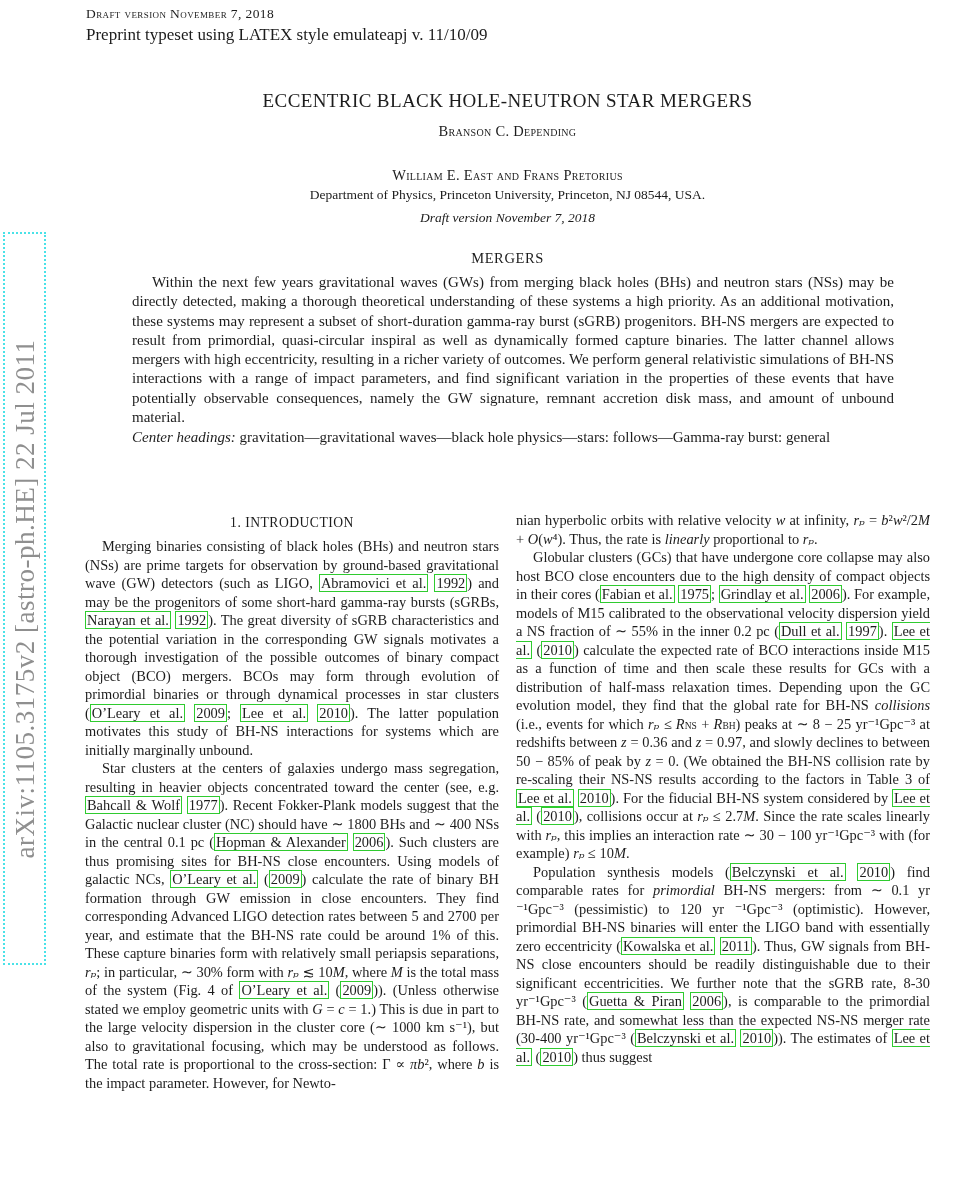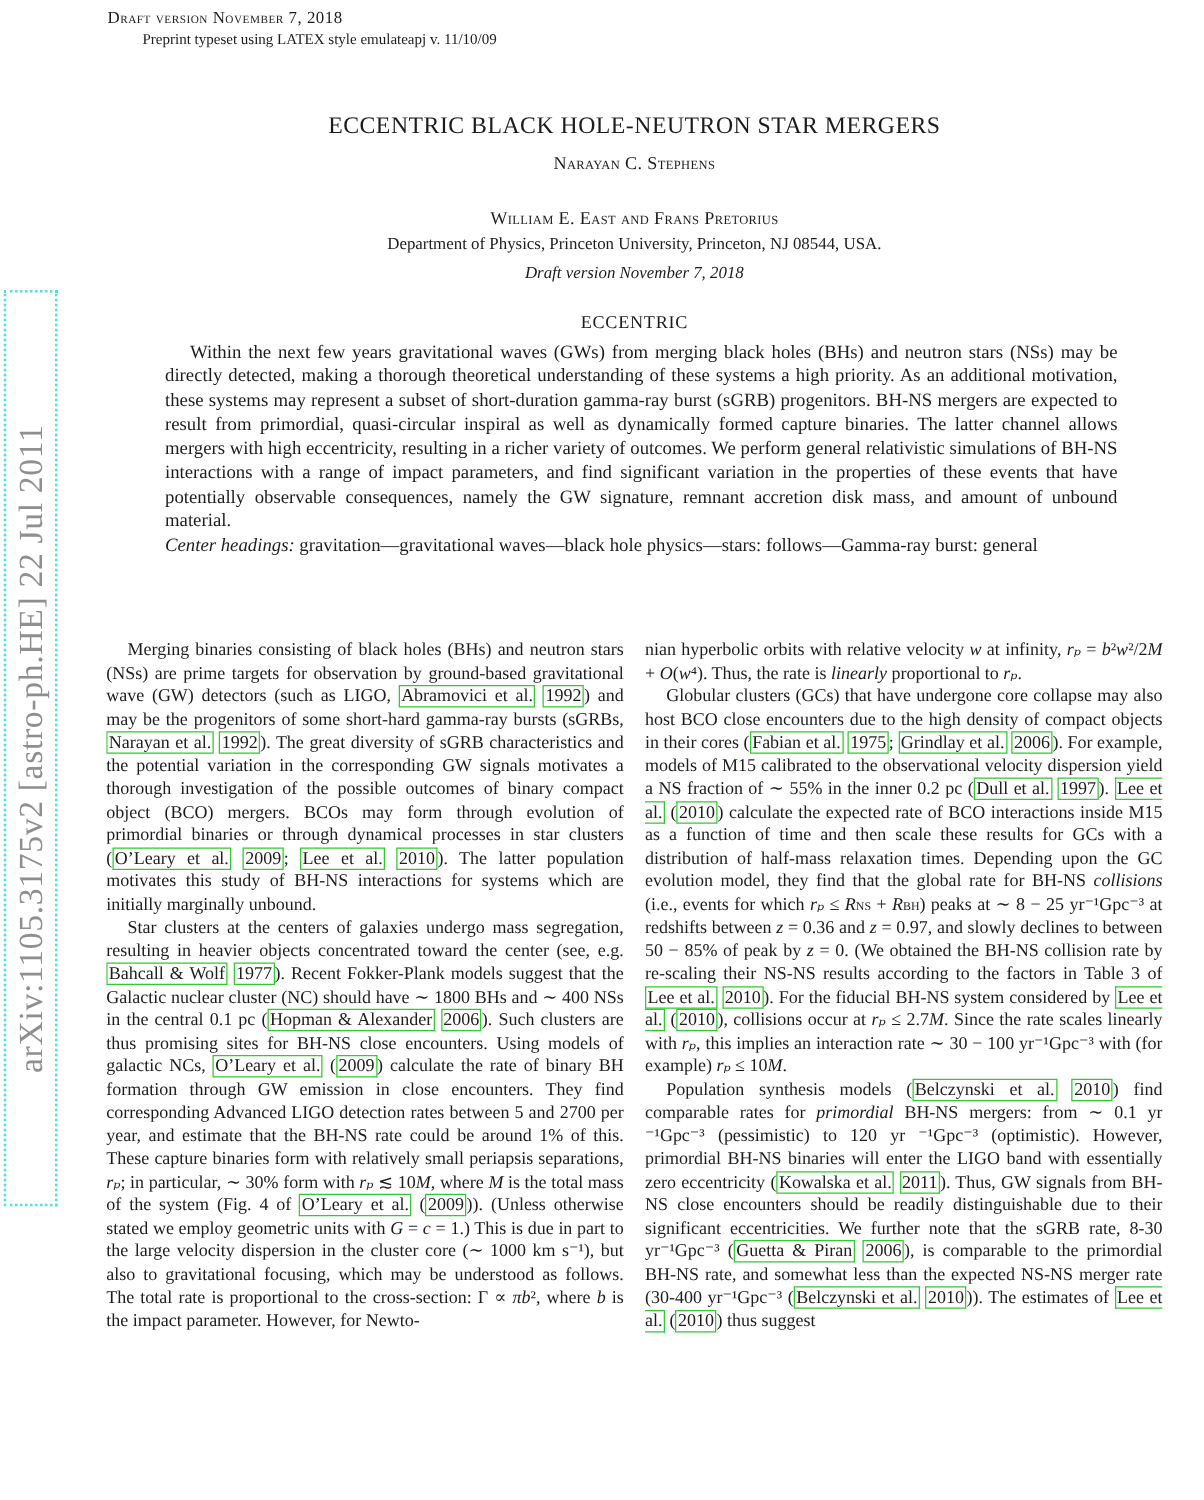--- a/index.html
+++ b/index.html
@@ -15,21 +15,21 @@
     width:963px;height:1200px;
     background:var(--page_background);
     color:var(--ink);
     font-family:"Liberation Serif","DejaVu Serif",serif;
   }
   .page{position:relative;width:963px;height:1200px;overflow:hidden;}
 
   
   .top-header{position:absolute;left:86px;top:6px;line-height:1.25;}
   .top-header .line1{font-variant:small-caps;font-size:13.5px;letter-spacing:.4px;}
-  .top-header .line2{font-size:12px;margin-top:1px;margin-left:28px;}
+  .top-header .line2{font-size:17px;margin-top:1px;}
 
   
   .arxiv-stamp{
     position:absolute;left:3px;top:232px;width:43px;height:733px;
     border:2px dotted var(--stamp_border);
   }
   .arxiv-stamp .stamp-text{
     position:absolute;left:50%;top:50%;
     transform:translate(-50%,-50%) rotate(-90deg);
     white-space:nowrap;
@@ -83,34 +83,35 @@
     <div class="line1">Draft version November 7, 2018</div>
     <div class="line2">Preprint typeset using LATEX style emulateapj v. 11/10/09</div>
   </div>
 
   <div class="arxiv-stamp">
     <div class="stamp-text">arXiv:1105.3175v2  [astro-ph.HE]  22 Jul 2011</div>
   </div>
 
   <div class="title-block">
     <div class="paper-title">ECCENTRIC BLACK HOLE-NEUTRON STAR MERGERS</div>
-    <div class="author">Narayan C. Stephens</div>
+    <div class="author">Branson C. Depending</div>
     <div class="author second">William E. East and Frans Pretorius</div>
     <div class="affil">Department of Physics, Princeton University, Princeton, NJ 08544, USA.</div>
     <div class="draft-version">Draft version November 7, 2018</div>
   </div>
 
   <div class="abstract">
-    <div class="abstract-heading">ECCENTRIC</div>
+    <div class="abstract-heading">MERGERS</div>
     <p class="abstract-body">Within the next few years gravitational waves (GWs) from merging black holes (BHs) and neutron stars (NSs) may be directly detected, making a thorough theoretical understanding of these systems a high priority. As an additional motivation, these systems may represent a subset of short-duration gamma-ray burst (sGRB) progenitors. BH-NS mergers are expected to result from primordial, quasi-circular inspiral as well as dynamically formed capture binaries. The latter channel allows mergers with high eccentricity, resulting in a richer variety of outcomes. We perform general relativistic simulations of BH-NS interactions with a range of impact parameters, and find significant variation in the properties of these events that have potentially observable consequences, namely the GW signature, remnant accretion disk mass, and amount of unbound material.</p>
     <p class="subject-headings"><span class="subject-label">Center headings:</span><span> gravitation—gravitational waves—black hole physics—stars: follows—Gamma-ray burst: general</span></p>
   </div>
 
   <div class="columns">
     <div class="col">
+      <div class="section-heading">1. INTRODUCTION</div>
       <p class="para"><span>Merging binaries consisting of black holes (BHs) and neutron stars (NSs) are prime targets for observation by ground-based gravitational wave (GW) detectors (such as LIGO, </span><span class="seg-cite">Abramovici et al.</span><span> </span><span class="seg-cite">1992</span><span>) and may be the progenitors of some short-hard gamma-ray bursts (sGRBs, </span><span class="seg-cite">Narayan et al.</span><span> </span><span class="seg-cite">1992</span><span>). The great diversity of sGRB characteristics and the potential variation in the corresponding GW signals motivates a thorough investigation of the possible outcomes of binary compact object (BCO) mergers. BCOs may form through evolution of primordial binaries or through dynamical processes in star clusters (</span><span class="seg-cite">O’Leary et al.</span><span> </span><span class="seg-cite">2009</span><span>; </span><span class="seg-cite">Lee et al.</span><span> </span><span class="seg-cite">2010</span><span>). The latter population motivates this study of BH-NS interactions for systems which are initially marginally unbound.</span></p>
       <p class="para"><span>Star clusters at the centers of galaxies undergo mass segregation, resulting in heavier objects concentrated toward the center (see, e.g. </span><span class="seg-cite">Bahcall &amp; Wolf</span><span> </span><span class="seg-cite">1977</span><span>). Recent Fokker-Plank models suggest that the Galactic nuclear cluster (NC) should have ∼ 1800 BHs and ∼ 400 NSs in the central 0.1 pc (</span><span class="seg-cite">Hopman &amp; Alexander</span><span> </span><span class="seg-cite">2006</span><span>). Such clusters are thus promising sites for BH-NS close encounters. Using models of galactic NCs, </span><span class="seg-cite">O’Leary et al.</span><span> (</span><span class="seg-cite">2009</span><span>) calculate the rate of binary BH formation through GW emission in close encounters. They find corresponding Advanced LIGO detection rates between 5 and 2700 per year, and estimate that the BH-NS rate could be around 1% of this. These capture binaries form with relatively small periapsis separations, </span><span class="seg-i">rₚ</span><span>; in particular, ∼ 30% form with </span><span class="seg-i">rₚ</span><span> ≲ 10</span><span class="seg-i">M</span><span>, where </span><span class="seg-i">M</span><span> is the total mass of the system (Fig. 4 of </span><span class="seg-cite">O’Leary et al.</span><span> (</span><span class="seg-cite">2009</span><span>)). (Unless otherwise stated we employ geometric units with </span><span class="seg-i">G</span><span> = </span><span class="seg-i">c</span><span> = 1.) This is due in part to the large velocity dispersion in the cluster core (∼ 1000 km s⁻¹), but also to gravitational focusing, which may be understood as follows. The total rate is proportional to the cross-section: Γ ∝ </span><span class="seg-i">πb</span><span>², where </span><span class="seg-i">b</span><span> is the impact parameter. However, for Newto-</span></p>
     </div>
     <div class="col">
       <p class="para noindent"><span>nian hyperbolic orbits with relative velocity </span><span class="seg-i">w</span><span> at infinity, </span><span class="seg-i">rₚ</span><span> = </span><span class="seg-i">b</span><span>²</span><span class="seg-i">w</span><span>²/2</span><span class="seg-i">M</span><span> + </span><span class="seg-i">O</span><span>(</span><span class="seg-i">w</span><span>⁴). Thus, the rate is </span><span class="seg-i">linearly</span><span> proportional to </span><span class="seg-i">rₚ</span><span>.</span></p>
       <p class="para"><span>Globular clusters (GCs) that have undergone core collapse may also host BCO close encounters due to the high density of compact objects in their cores (</span><span class="seg-cite">Fabian et al.</span><span> </span><span class="seg-cite">1975</span><span>; </span><span class="seg-cite">Grindlay et al.</span><span> </span><span class="seg-cite">2006</span><span>). For example, models of M15 calibrated to the observational velocity dispersion yield a NS fraction of ∼ 55% in the inner 0.2 pc (</span><span class="seg-cite">Dull et al.</span><span> </span><span class="seg-cite">1997</span><span>). </span><span class="seg-cite">Lee et al.</span><span> (</span><span class="seg-cite">2010</span><span>) calculate the expected rate of BCO interactions inside M15 as a function of time and then scale these results for GCs with a distribution of half-mass relaxation times. Depending upon the GC evolution model, they find that the global rate for BH-NS </span><span class="seg-i">collisions</span><span> (i.e., events for which </span><span class="seg-i">rₚ ≤ R</span><span class="seg-sub">NS</span><span> + </span><span class="seg-i">R</span><span class="seg-sub">BH</span><span>) peaks at ∼ 8 − 25 yr⁻¹Gpc⁻³ at redshifts between </span><span class="seg-i">z</span><span> = 0.36 and </span><span class="seg-i">z</span><span> = 0.97, and slowly declines to between 50 − 85% of peak by </span><span class="seg-i">z</span><span> = 0. (We obtained the BH-NS collision rate by re-scaling their NS-NS results according to the factors in Table 3 of </span><span class="seg-cite">Lee et al.</span><span> </span><span class="seg-cite">2010</span><span>). For the fiducial BH-NS system considered by </span><span class="seg-cite">Lee et al.</span><span> (</span><span class="seg-cite">2010</span><span>), collisions occur at </span><span class="seg-i">rₚ</span><span> ≤ 2.7</span><span class="seg-i">M</span><span>. Since the rate scales linearly with </span><span class="seg-i">rₚ</span><span>, this implies an interaction rate ∼ 30 − 100 yr⁻¹Gpc⁻³ with (for example) </span><span class="seg-i">rₚ</span><span> ≤ 10</span><span class="seg-i">M</span><span>.</span></p>
       <p class="para"><span>Population synthesis models (</span><span class="seg-cite">Belczynski et al.</span><span> </span><span class="seg-cite">2010</span><span>) find comparable rates for </span><span class="seg-i">primordial</span><span> BH-NS mergers: from ∼ 0.1 yr ⁻¹Gpc⁻³ (pessimistic) to 120 yr ⁻¹Gpc⁻³ (optimistic). However, primordial BH-NS binaries will enter the LIGO band with essentially zero eccentricity (</span><span class="seg-cite">Kowalska et al.</span><span> </span><span class="seg-cite">2011</span><span>). Thus, GW signals from BH-NS close encounters should be readily distinguishable due to their significant eccentricities. We further note that the sGRB rate, 8-30 yr⁻¹Gpc⁻³ (</span><span class="seg-cite">Guetta &amp; Piran</span><span> </span><span class="seg-cite">2006</span><span>), is comparable to the primordial BH-NS rate, and somewhat less than the expected NS-NS merger rate (30-400 yr⁻¹Gpc⁻³ (</span><span class="seg-cite">Belczynski et al.</span><span> </span><span class="seg-cite">2010</span><span>)). The estimates of </span><span class="seg-cite">Lee et al.</span><span> (</span><span class="seg-cite">2010</span><span>) thus suggest</span></p>
     </div>
   </div>
 

